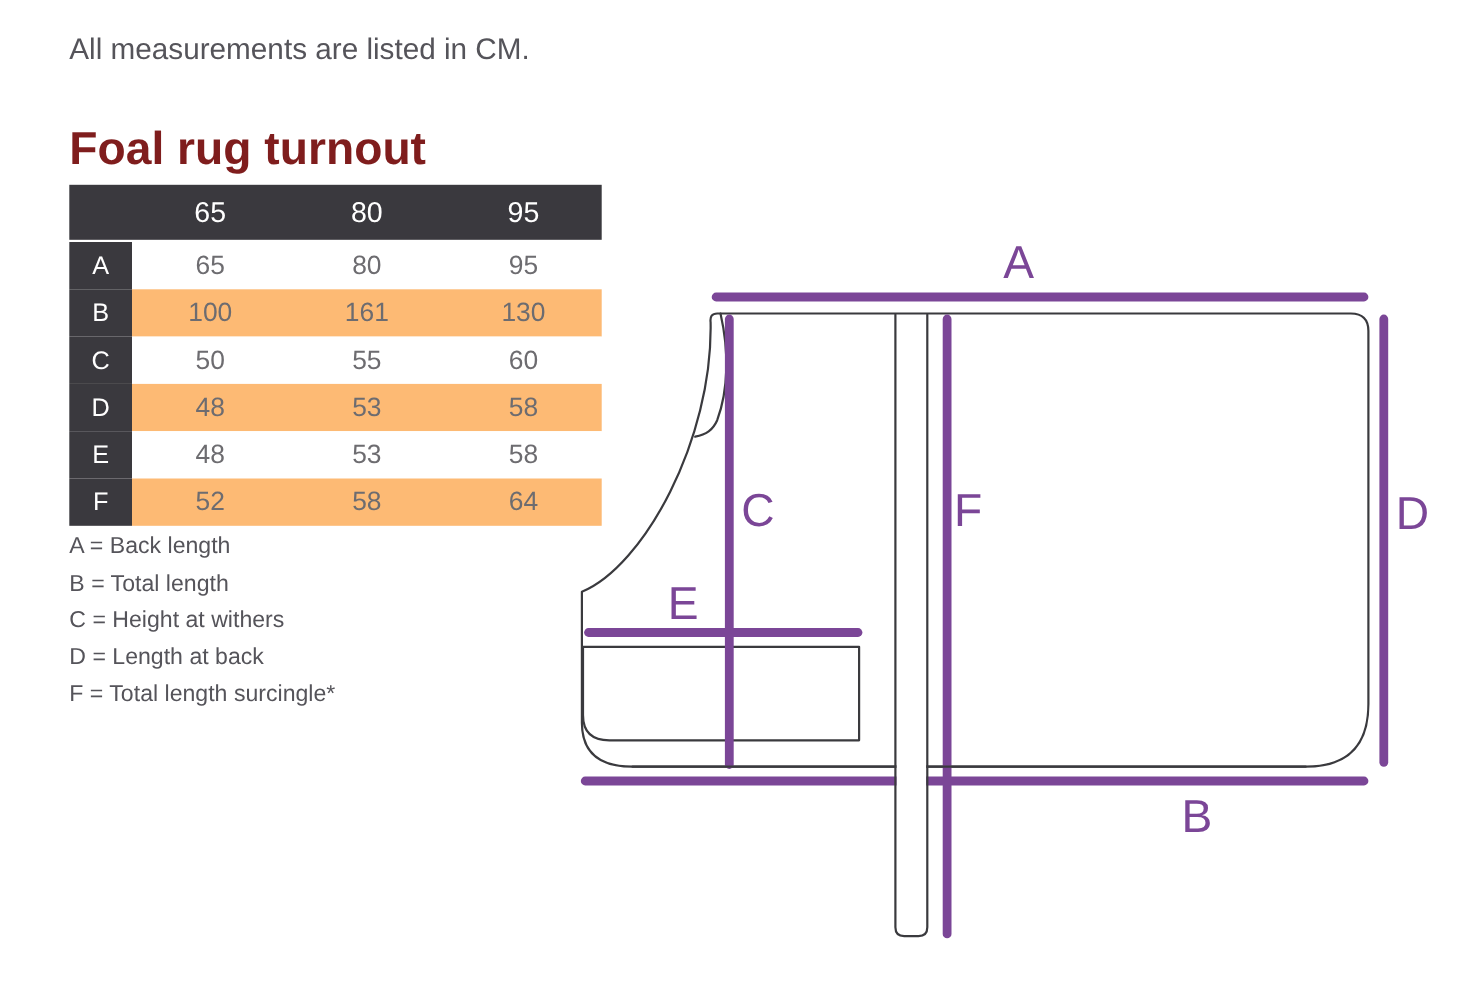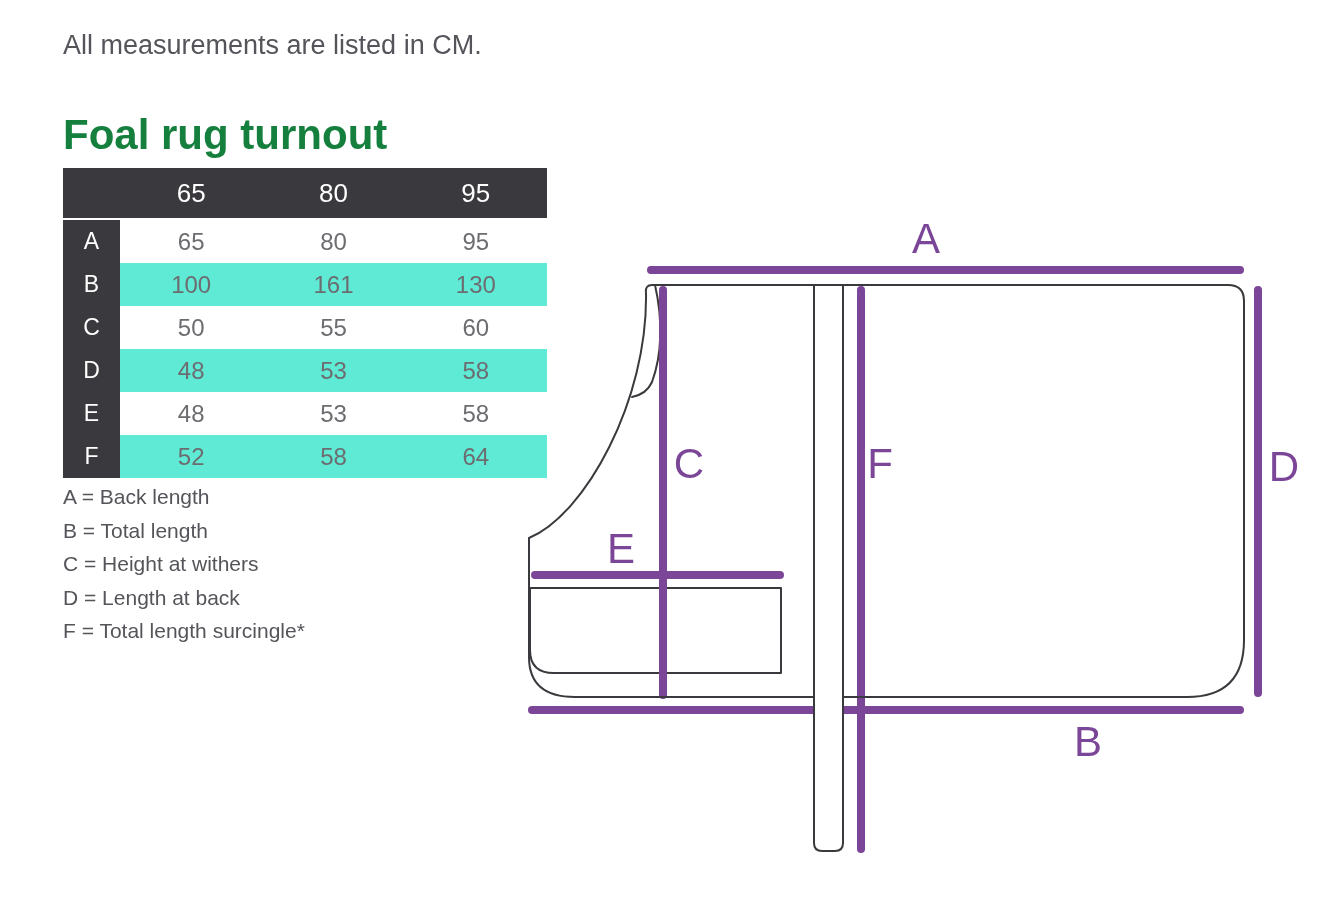--- a/index.html
+++ b/index.html
@@ -2,32 +2,32 @@
 <html><head>
 <meta charset="utf-8">
 <style>
   html,body{margin:0;padding:0;background:#ffffff;}
   .page{
     position:relative;width:1328px;height:890px;background:#ffffff;overflow:hidden;
     font-family:"Liberation Sans", sans-serif;
   }
   .abs{position:absolute;}
   .units-note{left:63px;top:30px;font-size:27px;color:#55545a;}
-  .page-title{left:63px;top:111px;font-size:42px;font-weight:600;color:#15803d;}
+  .page-title{left:63px;top:111px;font-size:42px;font-weight:600;color:#7f1d1d;}
 
   
   .size-table{left:63px;top:168px;width:484px;}
   .thead{display:flex;height:50px;background:#3a393e;margin-bottom:2px;align-items:center;}
   .thead .spacer{width:57px;}
   .thead .hcell{flex:1;text-align:center;color:#ffffff;font-size:26px;}
   .trow{display:flex;height:43px;}
   .trow .rlabel{width:57px;background:#3a393e;color:#ffffff;font-size:23px;
     display:flex;align-items:center;justify-content:center;}
   .trow .vals{flex:1;display:flex;background:#ffffff;}
-  .trow.alt .vals{background:#5eead4;}
+  .trow.alt .vals{background:#fdba74;}
   .trow .vcell{flex:1;display:flex;align-items:center;justify-content:center;
     color:#6d6c70;font-size:24px;}
 
   
   .legend{left:63px;top:480px;font-size:21px;color:#55545a;line-height:33.6px;}
   .footnote{left:63px;top:752px;font-size:21px;color:#55545a;}
 
   
   .diagram{left:0;top:0;}
   .outline{fill:none;stroke:#3a3a3e;stroke-width:2;stroke-linejoin:round;stroke-linecap:round;}

